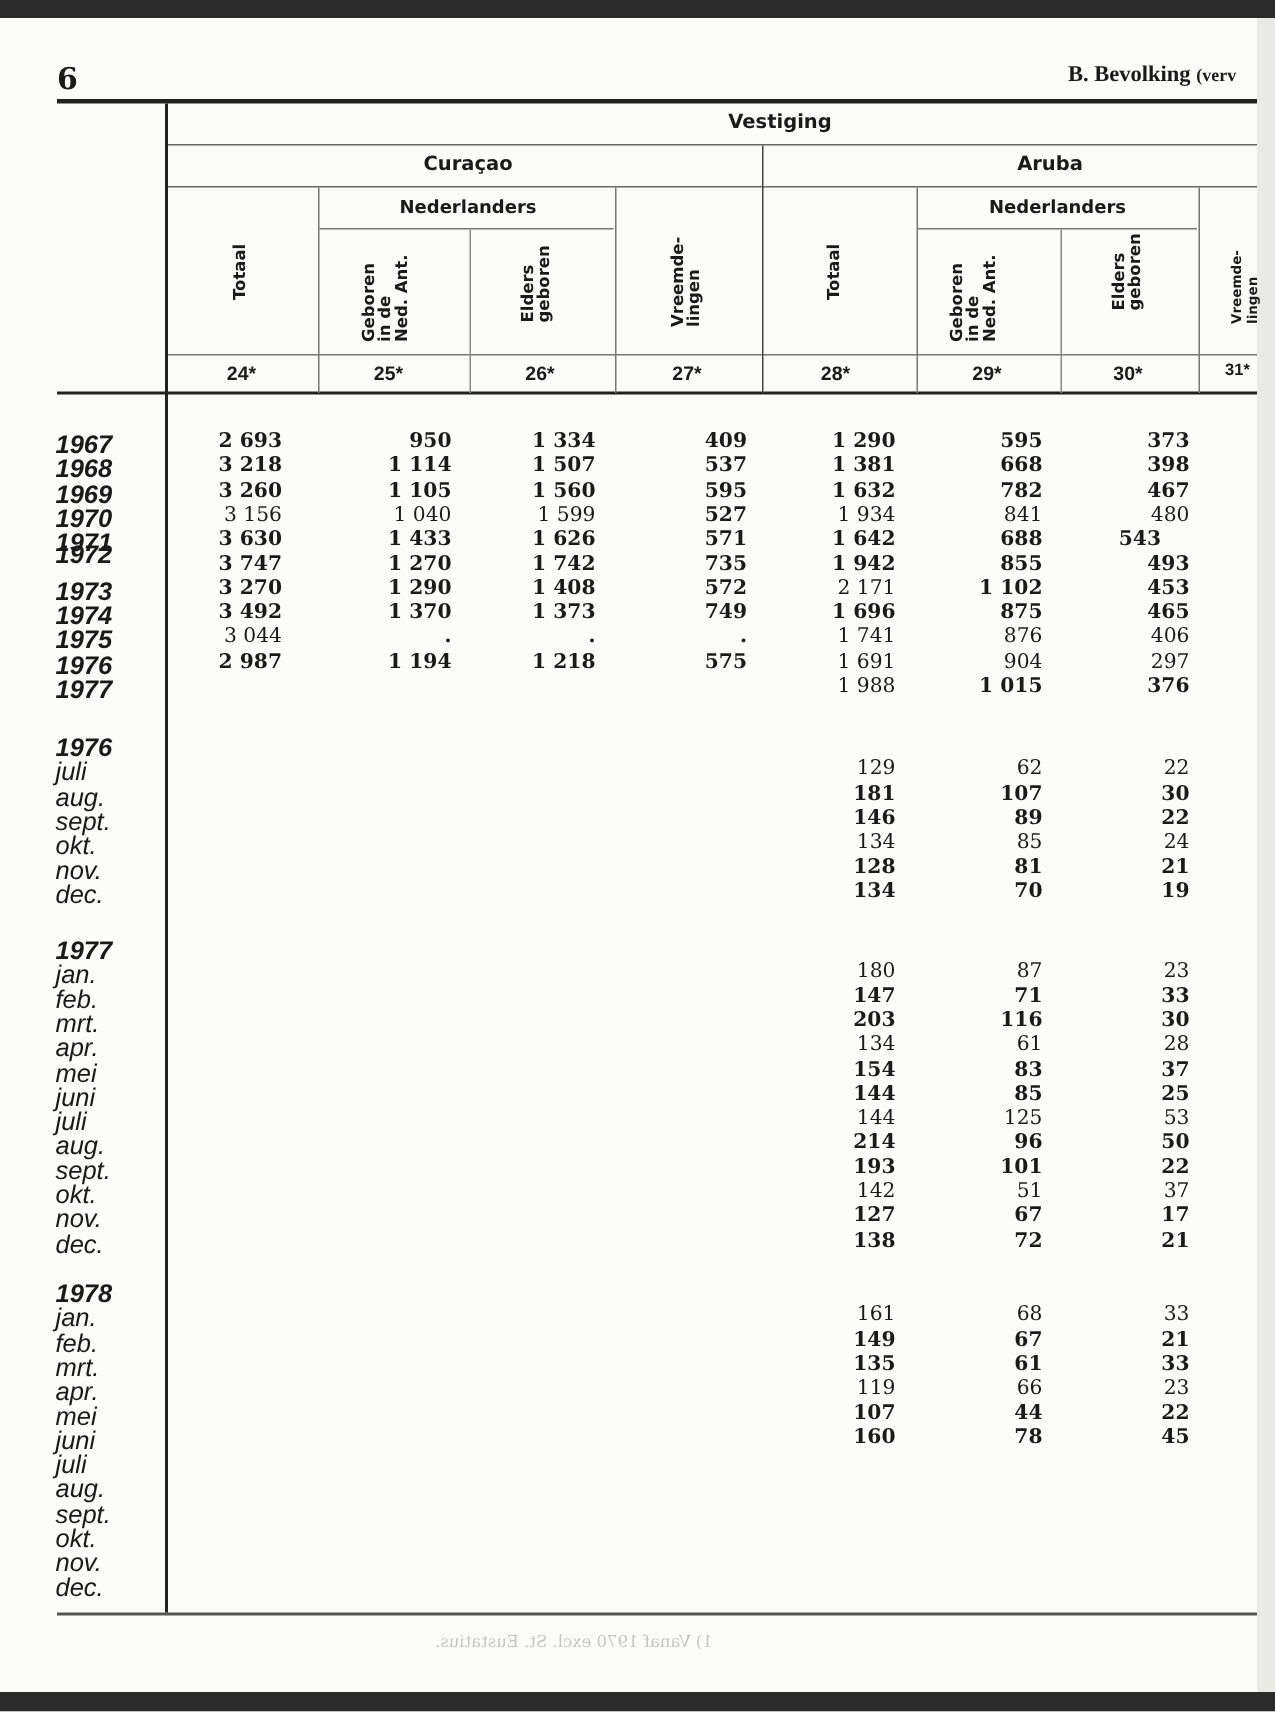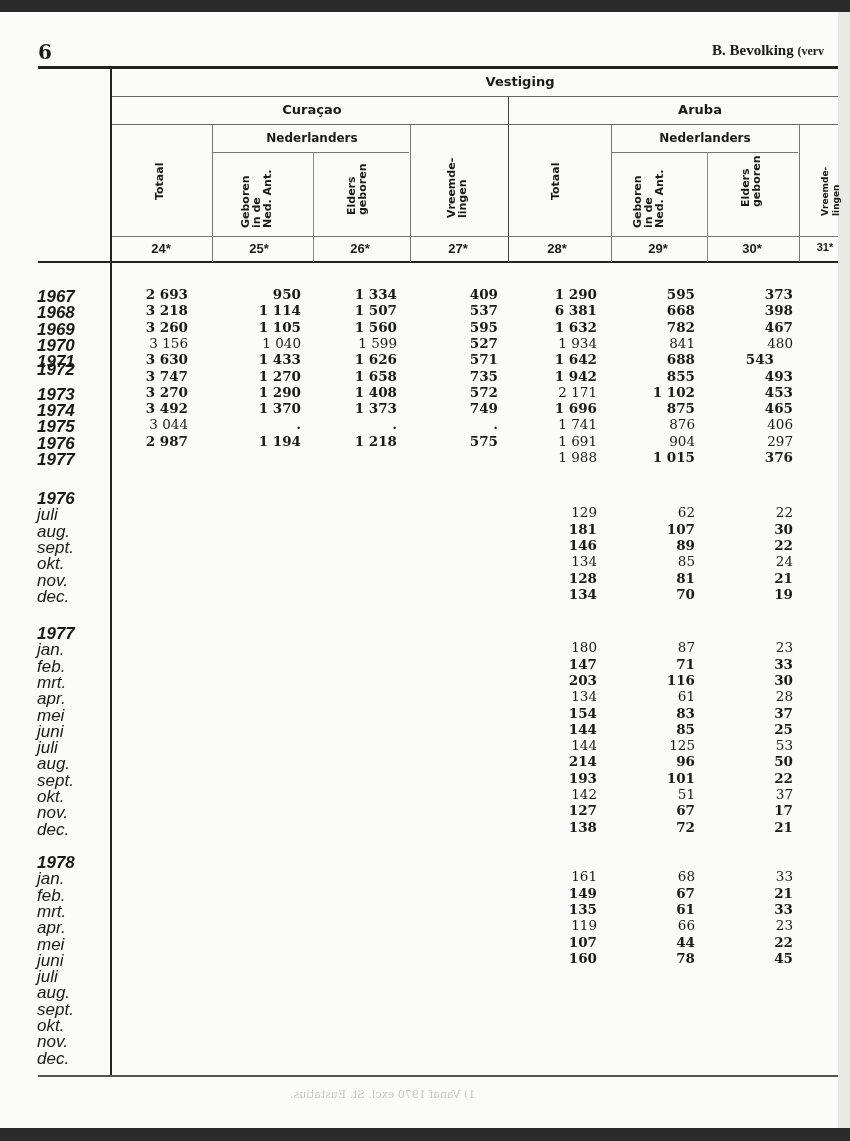--- a/index.html
+++ b/index.html
@@ -103,21 +103,21 @@
     <div class="num" style="top: 286px; left: 327px;">1 334</div>
     <div class="num" style="top: 286px; left: 428px;">409</div>
     <div class="num" style="top: 286px; left: 527px;">1 290</div>
     <div class="num" style="top: 286px; left: 625px;">595</div>
     <div class="num" style="top: 286px; left: 723px;">373</div>
     <div class="yr" style="top: 303.3px; font-weight: bold;">1968</div>
     <div class="num" style="top: 302.3px; left: 118px;">3 218</div>
     <div class="num" style="top: 302.3px; left: 231px;">1 114</div>
     <div class="num" style="top: 302.3px; left: 327px;">1 507</div>
     <div class="num" style="top: 302.3px; left: 428px;">537</div>
-    <div class="num" style="top: 302.3px; left: 527px;">6 381</div>
+    <div class="num" style="top: 302.3px; left: 527px;">1 381</div>
     <div class="num" style="top: 302.3px; left: 625px;">668</div>
     <div class="num" style="top: 302.3px; left: 723px;">398</div>
     <div class="yr" style="top: 319.6px; font-weight: bold;">1969</div>
     <div class="num" style="top: 318.6px; left: 118px;">3 260</div>
     <div class="num" style="top: 318.6px; left: 231px;">1 105</div>
     <div class="num" style="top: 318.6px; left: 327px;">1 560</div>
     <div class="num" style="top: 318.6px; left: 428px;">595</div>
     <div class="num" style="top: 318.6px; left: 527px;">1 632</div>
     <div class="num" style="top: 318.6px; left: 625px;">782</div>
     <div class="num" style="top: 318.6px; left: 723px;">467</div>
@@ -133,21 +133,21 @@
     <div class="num" style="top: 351.2px; left: 118px;">3 630</div>
     <div class="num" style="top: 351.2px; left: 231px;">1 433</div>
     <div class="num" style="top: 351.2px; left: 327px;">1 626</div>
     <div class="num" style="top: 351.2px; left: 428px;">571</div>
     <div class="num" style="top: 351.2px; left: 527px;">1 642</div>
     <div class="num" style="top: 351.2px; left: 625px;">688</div>
     <div class="num" style="top: 351.2px; left: 704px;">543</div>
     <div class="yr" style="top: 360px; font-weight: bold;">1972</div>
     <div class="num" style="top: 367.5px; left: 118px;">3 747</div>
     <div class="num" style="top: 367.5px; left: 231px;">1 270</div>
-    <div class="num" style="top: 367.5px; left: 327px;">1 658</div>
+    <div class="num" style="top: 367.5px; left: 327px;">1 742</div>
     <div class="num" style="top: 367.5px; left: 428px;">735</div>
     <div class="num" style="top: 367.5px; left: 527px;">1 942</div>
     <div class="num" style="top: 367.5px; left: 625px;">855</div>
     <div class="num" style="top: 367.5px; left: 723px;">493</div>
     <div class="yr" style="top: 384.8px; font-weight: bold;">1973</div>
     <div class="num" style="top: 383.8px; left: 118px;">3 270</div>
     <div class="num" style="top: 383.8px; left: 231px;">1 290</div>
     <div class="num" style="top: 383.8px; left: 327px;">1 408</div>
     <div class="num" style="top: 383.8px; left: 428px;">572</div>
     <div class="num light" style="top: 383.8px; left: 527px;">2 171</div>

